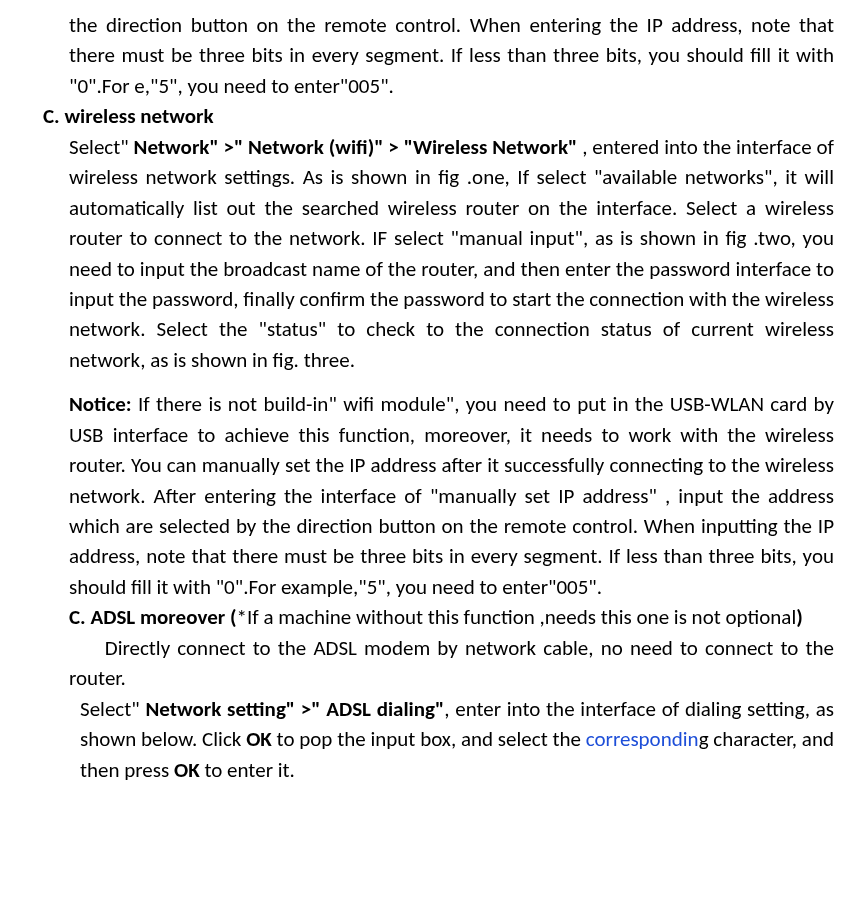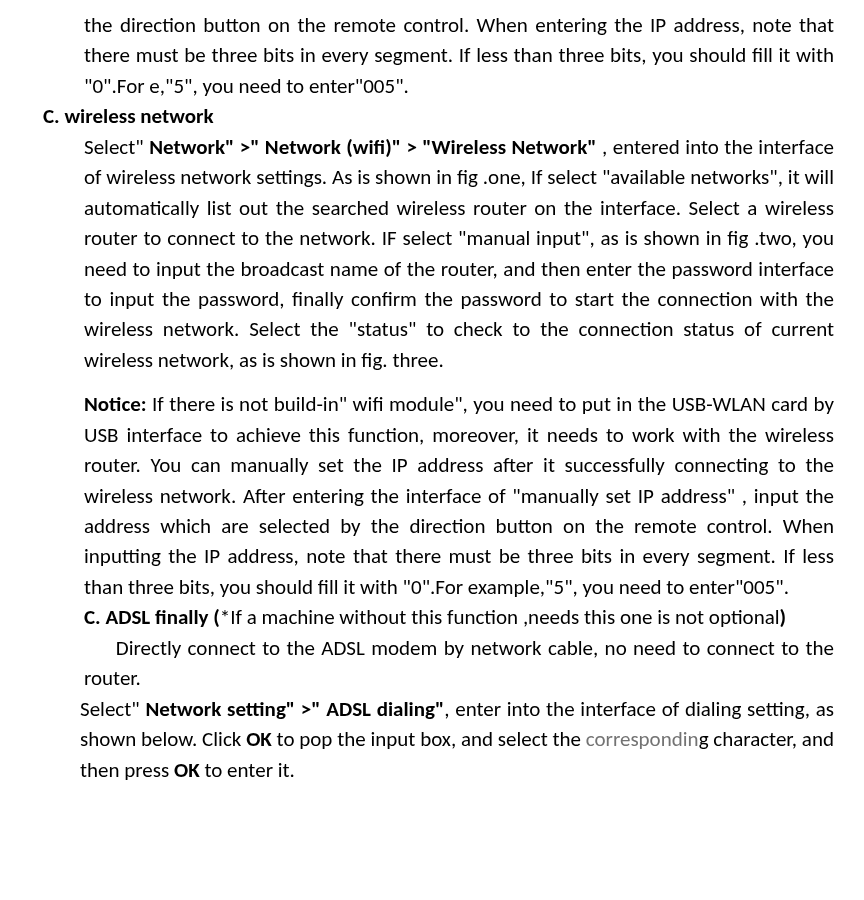--- a/index.html
+++ b/index.html
@@ -16,38 +16,38 @@
       width: 864px;
       height: 900px;
       padding: 10px 30px 10px 30px;
       overflow: hidden;
     }
     .para {
       text-align: justify;
       text-justify: inter-word;
     }
     .indent1 {
-      margin-left: 54px;
+      margin-left: 39px;
     }
     .heading-c {
       font-weight: bold;
       margin-left: 13px;
     }
     .spacer {
       height: 14px;
     }
     .bold {
       font-weight: bold;
     }
     .last-para {
       margin-left: 50px;
       text-align: justify;
     }
     .corresponding {
-      color: #737373;
+      color: #1d4ed8;
     }
   </style>
 </head>
 <body>
 
 <div class="para indent1">
   <span>the direction button on the remote control. When entering the IP address, note that there must be three bits in every segment. If less than three bits, you should fill it with "0".For e,"5", you need to enter"005".</span>
 </div>
 
 <div class="heading-c">
@@ -58,20 +58,20 @@
   <span>Select" </span><span class="bold">Network" &gt;" Network (wifi)" &gt; "Wireless Network"</span><span> , entered into the interface of wireless network settings. As is shown in fig .one, If select "available networks", it will automatically list out the searched wireless router on the interface. Select a wireless router to connect to the network. IF select "manual input", as is shown in fig .two, you need to input the broadcast name of the router, and then enter the password interface to input the password, finally confirm the password to start the connection with the wireless network. Select the "status" to check to the connection status of current wireless network, as is shown in fig. three.</span>
 </div>
 
 <div class="spacer"></div>
 
 <div class="para indent1">
   <span class="bold">Notice:</span><span> If there is not build-in" wifi module", you need to put in the USB-WLAN card by USB interface to achieve this function, moreover, it   needs to work with the wireless router. You can manually set the IP address after it successfully connecting to the wireless network. After entering the interface of "manually set IP address" , input the address which are selected by the direction button on the remote control. When inputting the IP address, note that there must be three bits in every segment. If less than three bits, you should fill it with "0".For example,"5", you need to enter"005".</span>
 </div>
 
 <div class="para indent1">
-  <span class="bold">C. ADSL finally (</span><span>*If a machine without this function ,needs this one is not optional</span><span class="bold">)</span>
+  <span class="bold">C. ADSL moreover (</span><span>*If a machine without this function ,needs this one is not optional</span><span class="bold">)</span>
 </div>
 
 <div class="para indent1" style="white-space: pre-wrap;"><span>     Directly connect to the ADSL modem by network cable, no need to connect to the router.</span></div>
 
 <div class="last-para">
   <span>Select" </span><span class="bold">Network setting" &gt;" ADSL dialing"</span><span>, enter into the interface of dialing setting, as shown below. Click </span><span class="bold">OK</span><span> to pop the input box, and select the </span><span class="corresponding">correspondin</span><span>g</span><span> character, and then press </span><span class="bold">OK</span><span> to enter it.</span>
 </div>
 
 </body></html>

